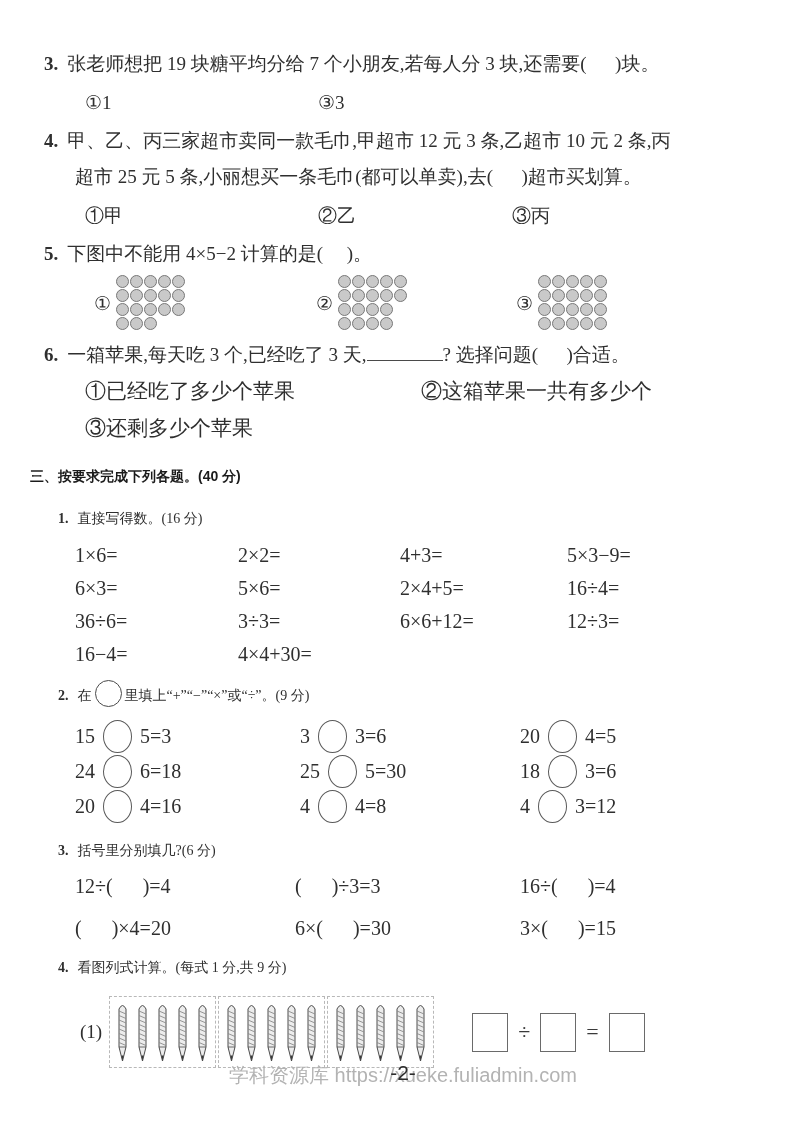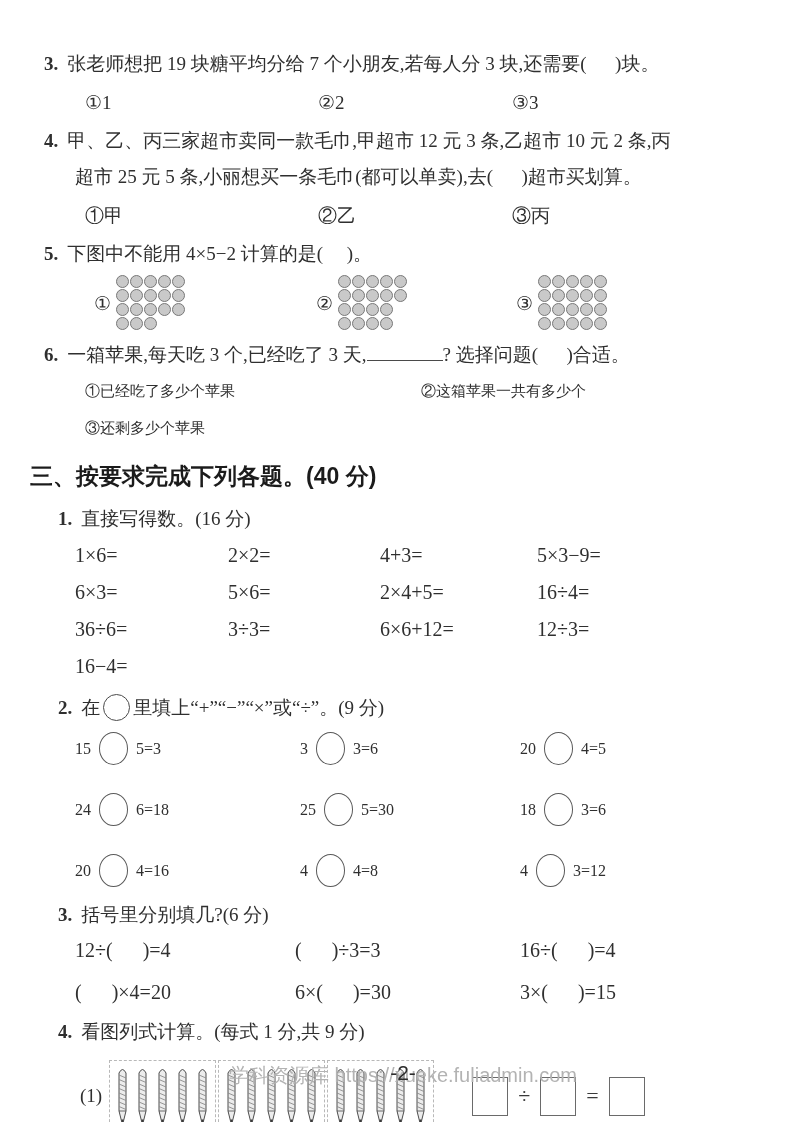--- a/index.html
+++ b/index.html
@@ -20,31 +20,31 @@
   
   .dot-groups{display:flex;padding-left:50px;margin:3px 0 6px;}
   .dot-group{display:flex;align-items:center;}
   .dg1{width:222px;}
   .dg2{width:200px;}
   .dg-label{font-size:19px;margin-right:5px;}
   .dot-row{display:flex;height:14px;}
   .dot{width:13px;height:13px;border-radius:50%;background:#c9c9c9;
        border:1px solid #787878;box-sizing:border-box;margin-right:1px;}
   .blank{display:inline-block;width:76px;height:15px;border-bottom:1px solid #4a4a4a;}
-  .opts2{display:flex;padding-left:41px;font-size:15px;line-height:37px;}
+  .opts2{display:flex;padding-left:41px;font-size:21px;line-height:37px;}
   .opts2 .a{width:336px;}
   
   .sec-title{font-family:"Liberation Sans","DejaVu Sans",sans-serif;
-             font-weight:bold;font-size:23px;color:#1b1b1b;
+             font-weight:bold;font-size:14px;color:#1b1b1b;
              margin:12px 0 8px -14px;line-height:34px;}
-  .sub{font-size:19px;line-height:36px;padding-left:14px;margin-top:3px;font-family:Liberation Serif, serif;}
+  .sub{font-size:14px;line-height:36px;padding-left:14px;margin-top:3px;font-family:Liberation Serif, serif;}
   .grid4{display:grid;grid-template-columns:153px 152px 157px 1fr;row-gap:14px;
-         padding-left:31px;font-size:20px;margin:7px 0 12px;white-space:pre-wrap;}
-  .grid3{display:grid;grid-template-columns:225px 220px 1fr;row-gap:28px;
-         padding-left:31px;font-size:16px;align-items:center;margin:6px 0 10px;}
+         padding-left:31px;font-size:20px;margin:7px 0 12px;white-space:pre-wrap;gap:10px;}
+  .grid3{display:grid;grid-template-columns:225px 220px 1fr;row-gap:2px;
+         padding-left:31px;font-size:20px;align-items:center;margin:6px 0 10px;}
   .opcell{display:flex;align-items:center;white-space:pre-wrap;}
   .opcircle{width:27px;height:31px;border:1px solid #5a5a5a;border-radius:50%;
             margin:0 8px;flex:0 0 auto;}
   .titlecircle{display:inline-block;width:25px;height:25px;border:1px solid #4a4a4a;
                border-radius:50%;vertical-align:-7px;margin:0 3px;}
   .grid3b{display:grid;grid-template-columns:220px 225px 1fr;row-gap:19px;
           padding-left:31px;font-size:20px;margin:6px 0 10px;white-space:pre-wrap;}
   
   .pencil-row{display:flex;align-items:center;padding-left:36px;margin-top:10px;}
   .pnum{font-size:19px;margin-right:7px;}
@@ -61,21 +61,20 @@
 </style>
 </head>
 <body>
 
 <div class="page">
 
   <div>
     <div class="qline"><span class="qnum">3.</span><span>张老师想把 19 块糖平均分给 7 个小朋友,若每人分 3 块,还需要(      )块。</span></div>
     <div class="opts">
       <span class="o1">①1</span>
-      <span class="o2">②2</span>
       <span class="o3">③3</span>
     </div>
   </div>
 
   <div>
     <div class="qline"><span class="qnum">4.</span><span>甲、乙、丙三家超市卖同一款毛巾,甲超市 12 元 3 条,乙超市 10 元 2 条,丙</span></div>
     <div class="qline cont"><span>超市 25 元 5 条,小丽想买一条毛巾(都可以单卖),去(      )超市买划算。</span></div>
     <div class="opts">
       <span class="o1">①甲</span>
       <span class="o2">②乙</span>
@@ -206,20 +205,21 @@
       <span>5×3−9=</span>
       <span>6×3=</span>
       <span>5×6=</span>
       <span>2×4+5=</span>
       <span>16÷4=</span>
       <span>36÷6=</span>
       <span>3÷3=</span>
       <span>6×6+12=</span>
       <span>12÷3=</span>
       <span>16−4=</span>
+      <span>4×4+30=</span>
     </div>
   </div>
 
   <div>
     <div class="sub"><span class="qnum">2.</span><span>在</span><span class="titlecircle"></span><span>里填上“+”“−”“×”或“÷”。(9 分)</span></div>
     <div class="grid3">
       <div class="opcell"><span>15</span><span class="opcircle"></span><span>5=3</span></div>
       <div class="opcell"><span>3</span><span class="opcircle"></span><span>3=6</span></div>
       <div class="opcell"><span>20</span><span class="opcircle"></span><span>4=5</span></div>
       <div class="opcell"><span>24</span><span class="opcircle"></span><span>6=18</span></div>

